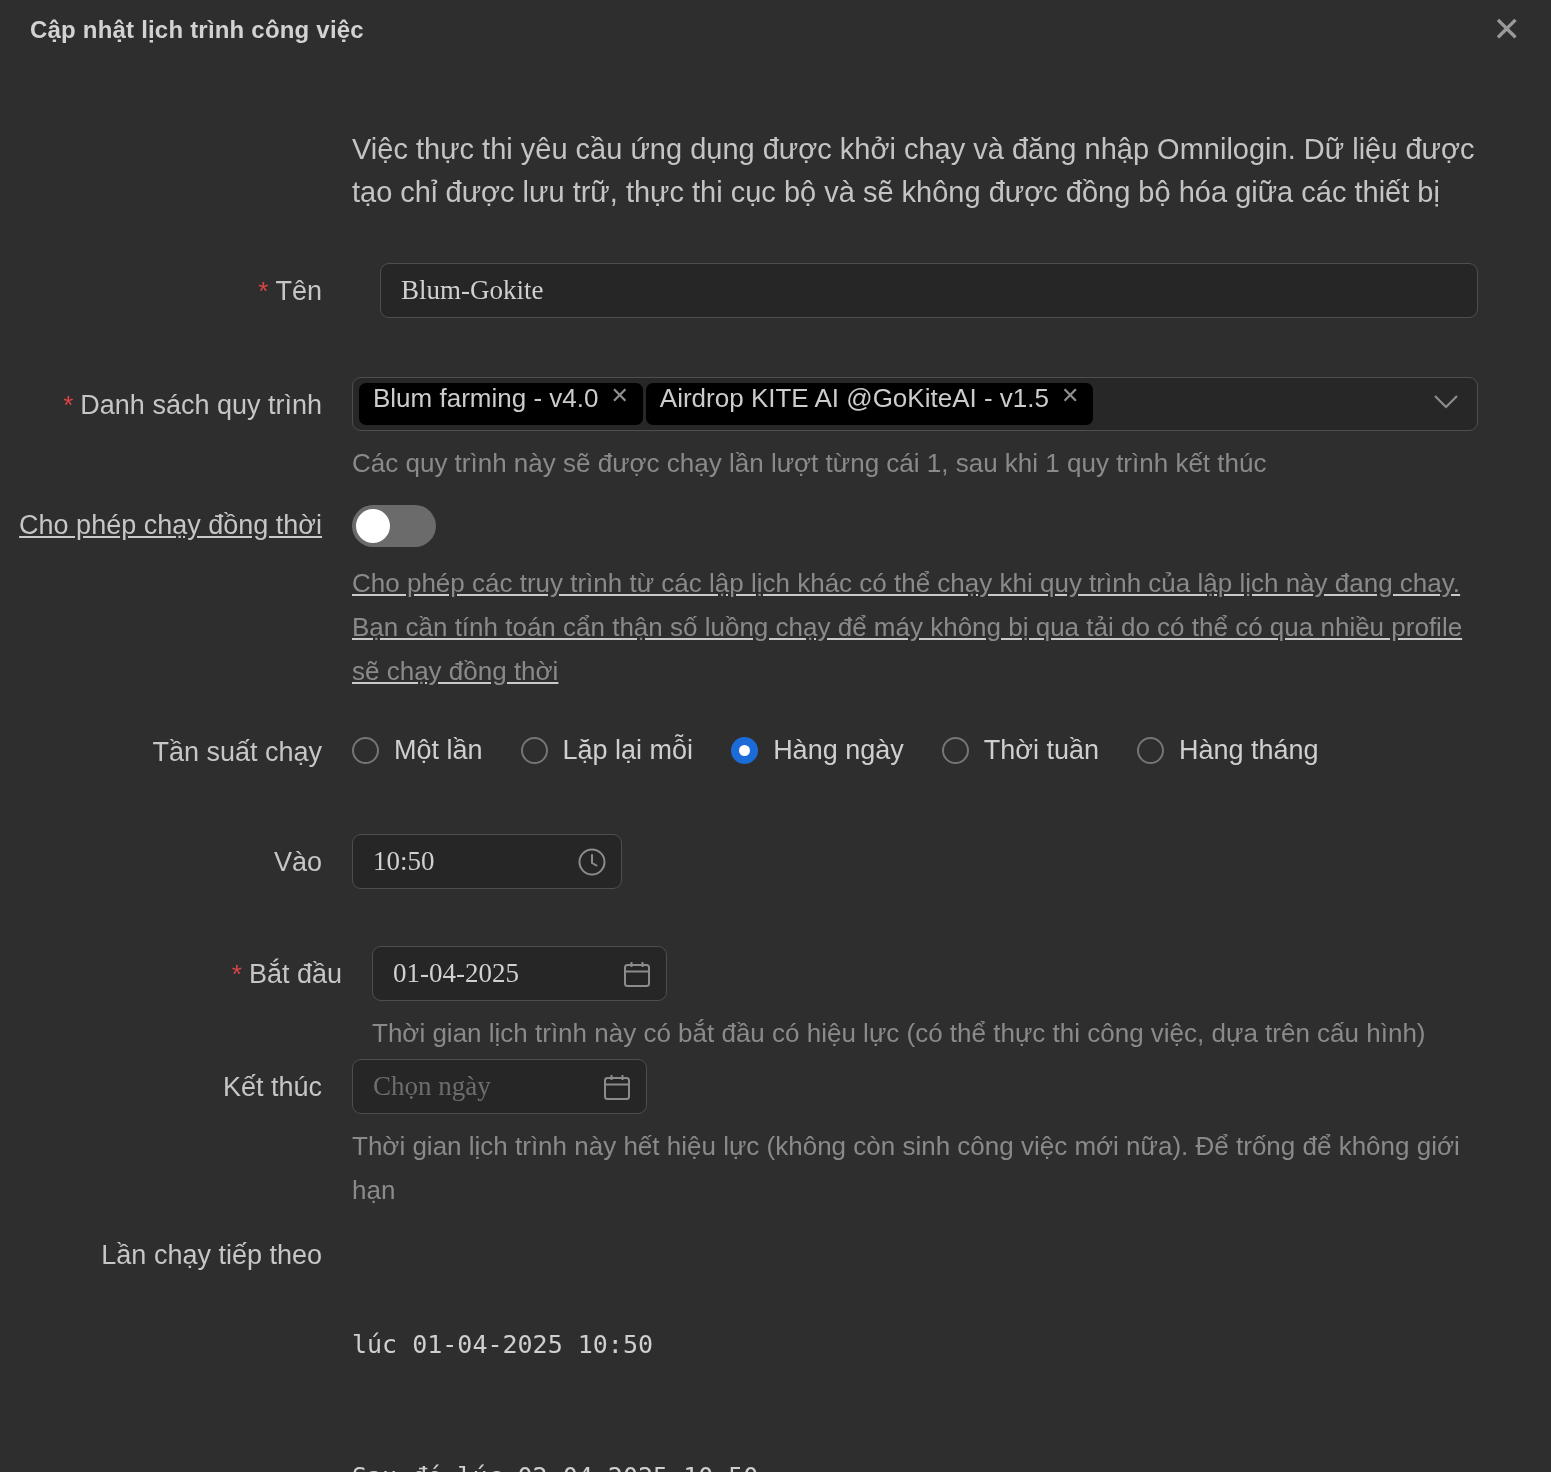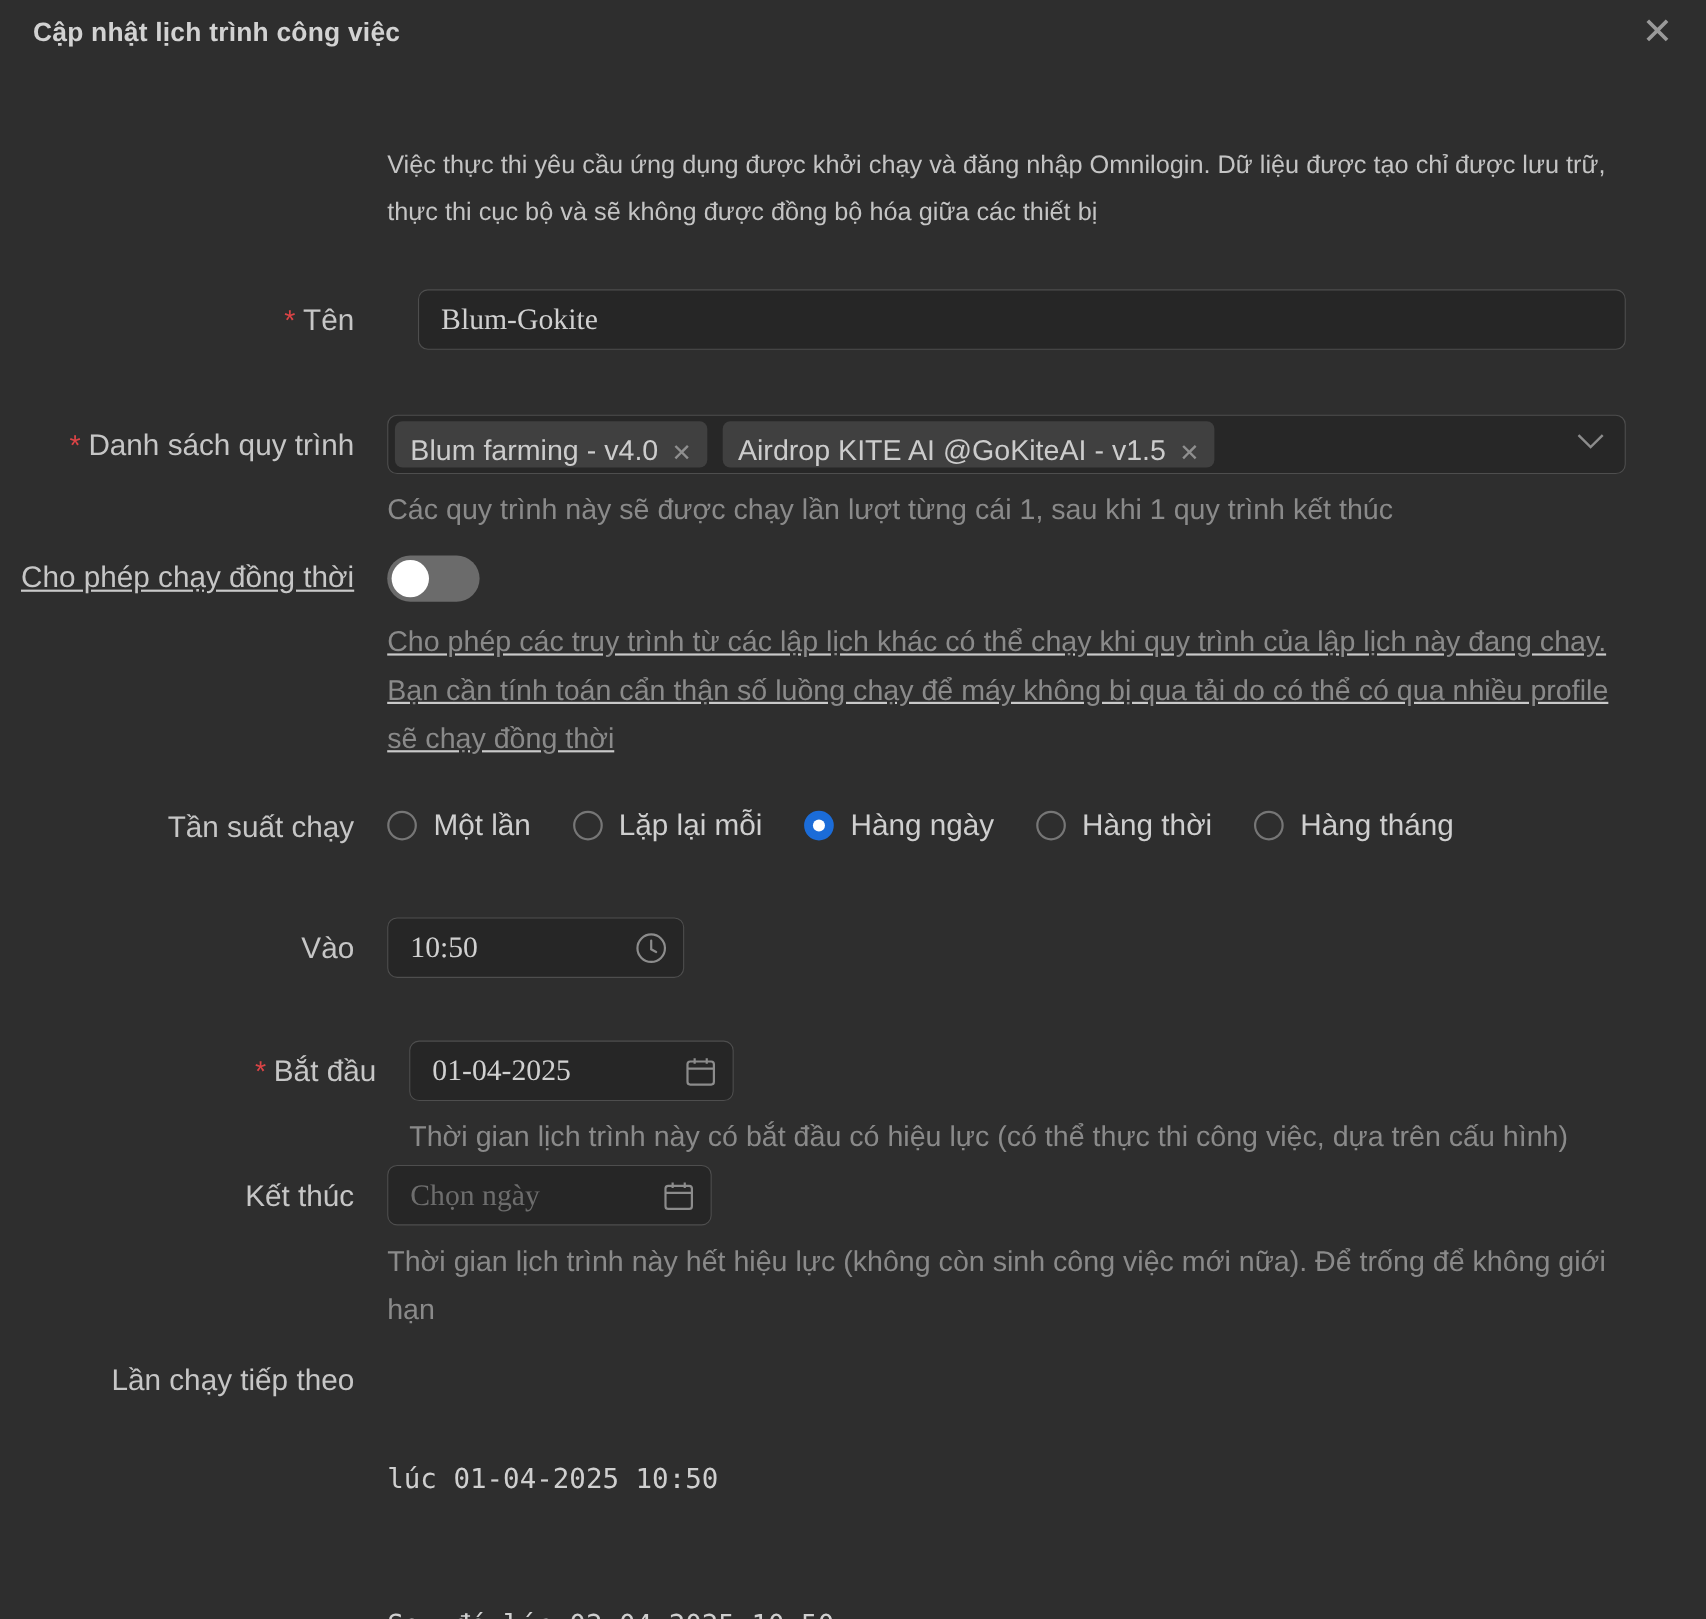--- a/index.html
+++ b/index.html
@@ -28,40 +28,40 @@
   .row { display:flex; align-items:flex-start; }
   .label-col {
     width:352px; min-width:352px;
     text-align:right; padding-right:30px;
     font-size:27px; color:#c6c6c6; line-height:31px;
   }
   .ctrl-col { flex:1; padding-right:73px; min-width:0; }
   .req { color:#dc4446; margin-right:7px; font-size:26px; }
 
   .description {
-    font-size:23px; line-height:43px; color:#c4c4c4;
+    font-size:29px; line-height:43px; color:#c4c4c4;
   }
 
   .text-input, .pill-input {
     width:100%; height:55px;
     background:#262626; border:1px solid #4e4e4e; border-radius:9px;
     color:#d0d0d0; font-size:27px; font-family:Liberation Serif, serif;
     padding:0 20px; outline:none;
   }
   .text-input::placeholder, .pill-input::placeholder { color:#6d6d6d; }
 
   .select-field {
     position:relative; width:100%; min-height:54px;
     background:#272727; border:1px solid #4e4e4e; border-radius:9px;
     display:flex; align-items:center; padding:5px 56px 5px 6px;
   }
   .tag {
-    display:inline-flex; align-items:flex-end;
-    background:#404040; border-radius:7px;
-    height:42px; padding:0 14px; margin-right:14px;
+    display:inline-flex; align-items:flex-start;
+    background:#000000; border-radius:7px;
+    height:42px; padding:0 14px; margin-right:3px;
     font-size:26px; color:#cccccc; white-space:nowrap;
   }
   .tag-x {
     margin-left:12px; color:#8f8f8f; font-size:22px; cursor:pointer;
     font-family:"DejaVu Sans", sans-serif;
   }
   .chevron-wrap { position:absolute; right:18px; top:50%; transform:translateY(-50%); }
 
   .helper {
     font-size:26px; line-height:44px; color:#8a8a8a; margin-top:10px;
@@ -195,21 +195,21 @@
         <label class="radio-opt">
           <span class="radio selected">
               <span class="dot"></span>
             </span>
           <span class="radio-label">Hàng ngày</span>
         </label>
         <label class="radio-opt">
           <span class="radio">
               <span class="dot"></span>
             </span>
-          <span class="radio-label">Hàng thời</span>
+          <span class="radio-label">Thời tuần</span>
         </label>
         <label class="radio-opt">
           <span class="radio">
               <span class="dot"></span>
             </span>
           <span class="radio-label">Hàng tháng</span>
         </label>
       </div>
     </div>
   </div>

